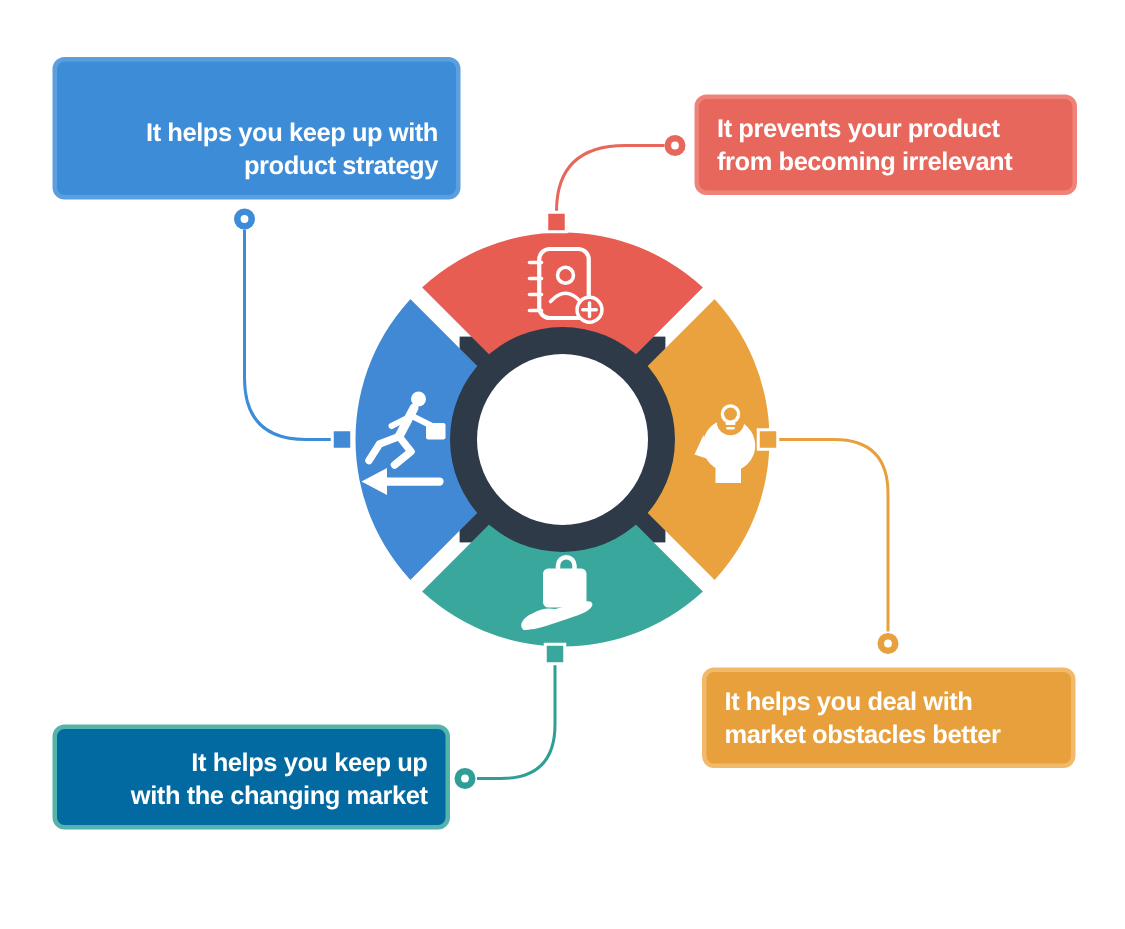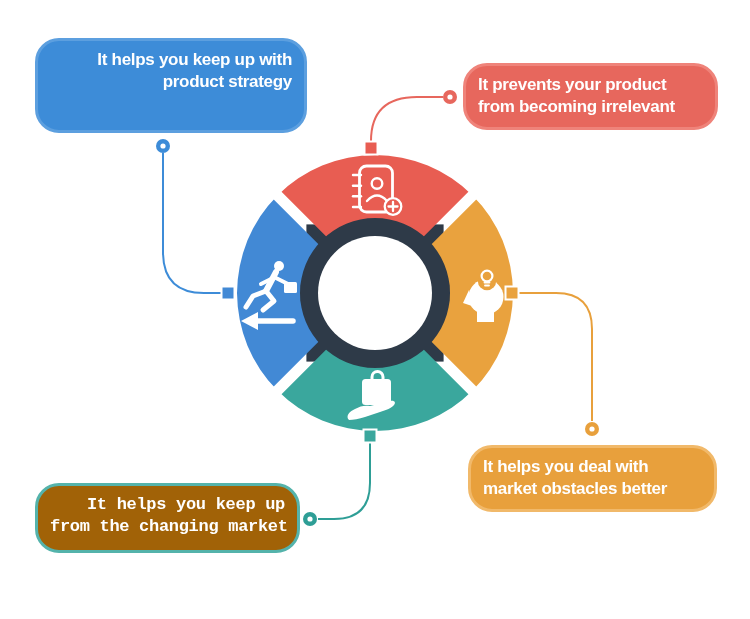--- a/index.html
+++ b/index.html
@@ -2,22 +2,22 @@
 <html><head>
 <meta charset="utf-8">
 <style>
   html,body{margin:0;padding:0;background:#ffffff;}
   .canvas{
     position:relative;width:750px;height:619px;overflow:hidden;
     background:#ffffff;font-family:"Liberation Sans",sans-serif;
   }
   .layer{position:absolute;left:0;top:0;}
   .callout{
-    position:absolute;box-sizing:border-box;border:3px solid;border-radius:24px;
-    color:#ffffff;display:flex;flex-direction:column;justify-content:flex-start;
+    position:absolute;box-sizing:border-box;border:3px solid;border-radius:8px;
+    color:#ffffff;display:flex;flex-direction:column;justify-content:flex-end;
     padding:8px 12px;font-size:17px;font-weight:bold;line-height:1.3;
     letter-spacing:-0.3px;
   }
   .callout .ln{white-space:nowrap;}
   .align-right{text-align:right;}
   .align-left{text-align:left;}
   .c-blue{left:35px;top:38px;width:272px;height:95px;}
   .c-red{left:463px;top:63px;width:255px;height:67px;}
   .c-orange{left:468px;top:445px;width:249px;height:67px;}
   .c-teal{left:35px;top:483px;width:265px;height:70px;}
@@ -136,18 +136,18 @@
   <div class="callout c-orange align-left" style="background-color: rgb(232, 160, 60); border-color: rgb(241, 185, 106);">
     <div class="ln">It helps you deal with</div>
     <div class="ln">market obstacles better</div>
   </div>
 
   <div class="callout c-red align-left" style="background-color: rgb(231, 103, 93); border-color: rgb(239, 131, 122);">
     <div class="ln">It prevents your product</div>
     <div class="ln">from becoming irrelevant</div>
   </div>
 
-  <div class="callout c-teal align-right" style="background-color: #a16207; border-color: rgb(84, 179, 171); font-family: Liberation Mono, monospace;">
+  <div class="callout c-teal align-right" style="background-color: #0369a1; border-color: rgb(84, 179, 171);">
     <div class="ln">It helps you keep up</div>
-    <div class="ln">from the changing market</div>
+    <div class="ln">with the changing market</div>
   </div>
 
 </div>
 
 </body></html>

